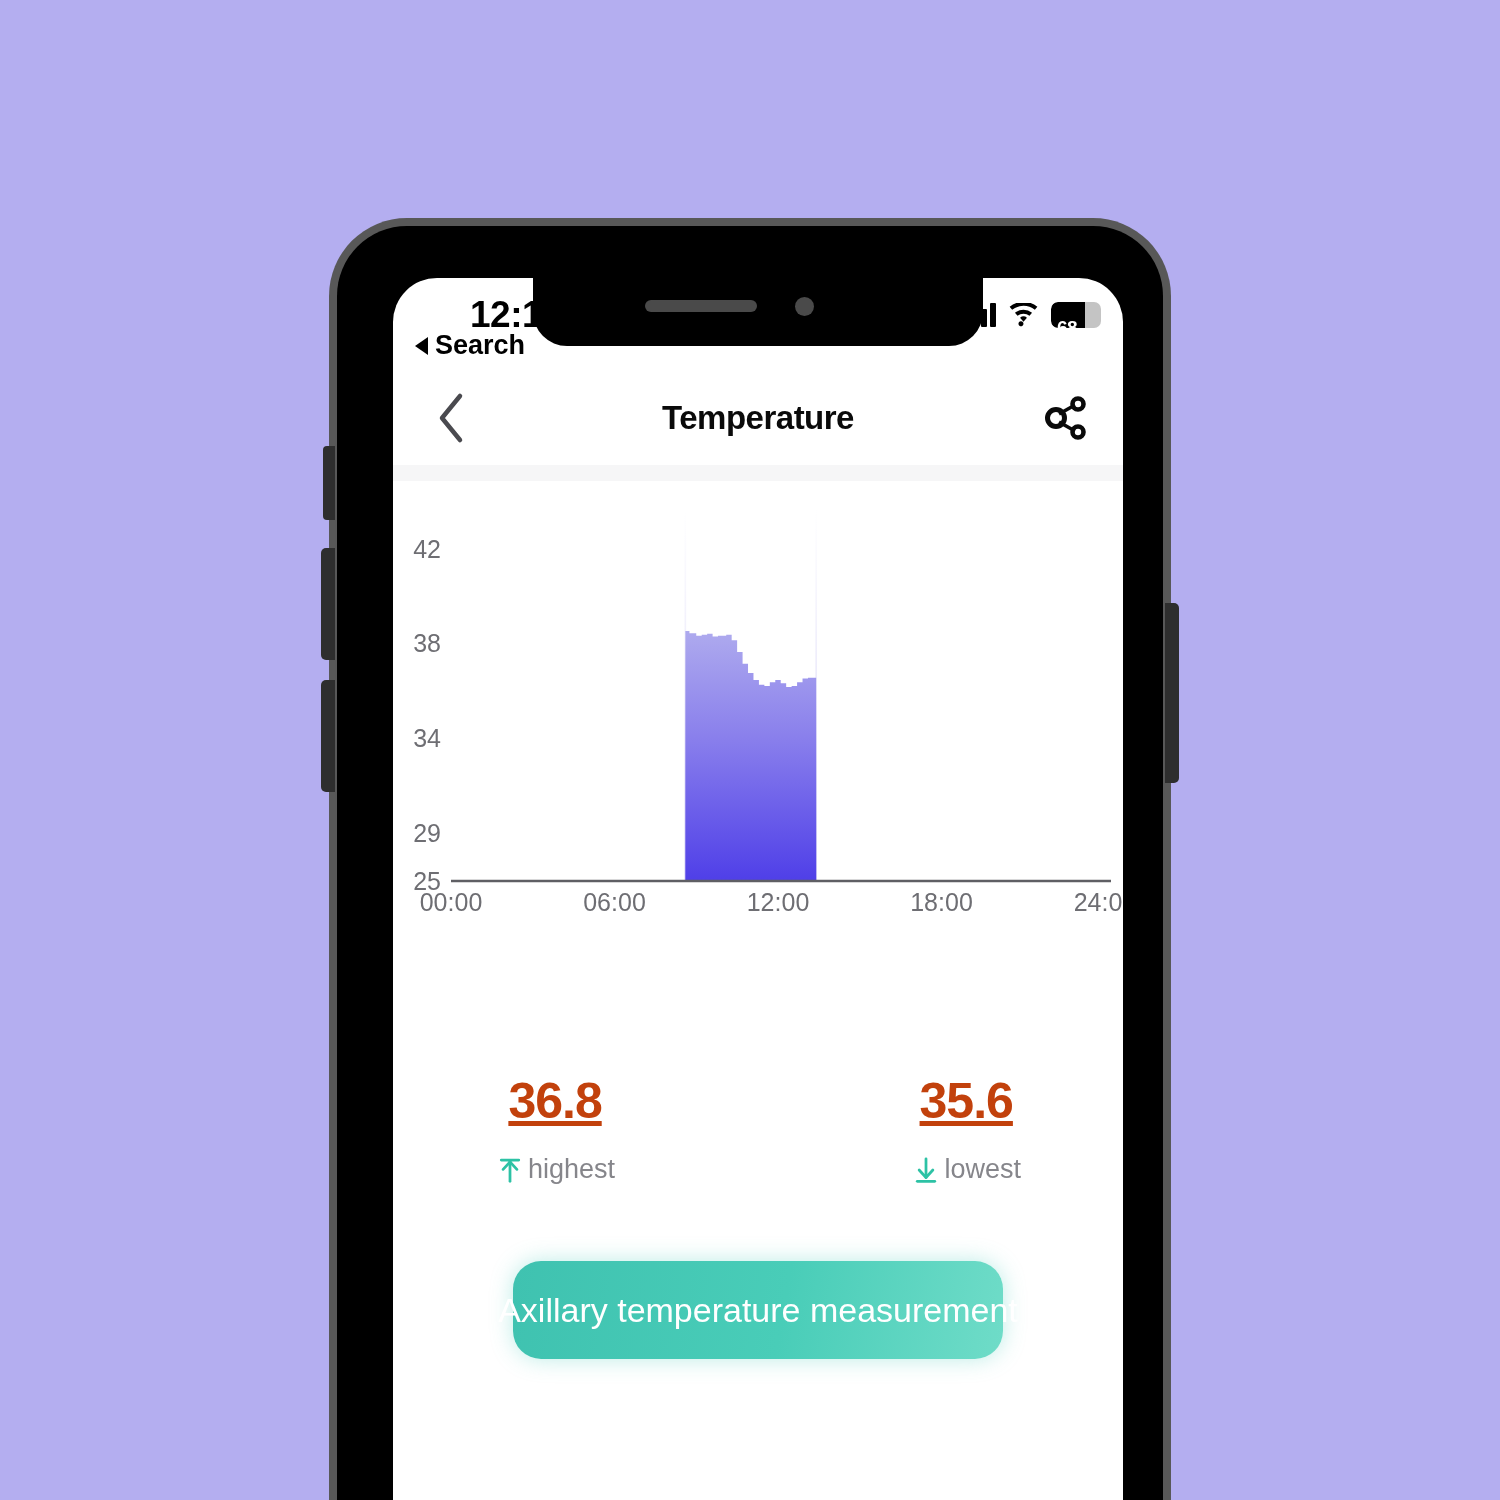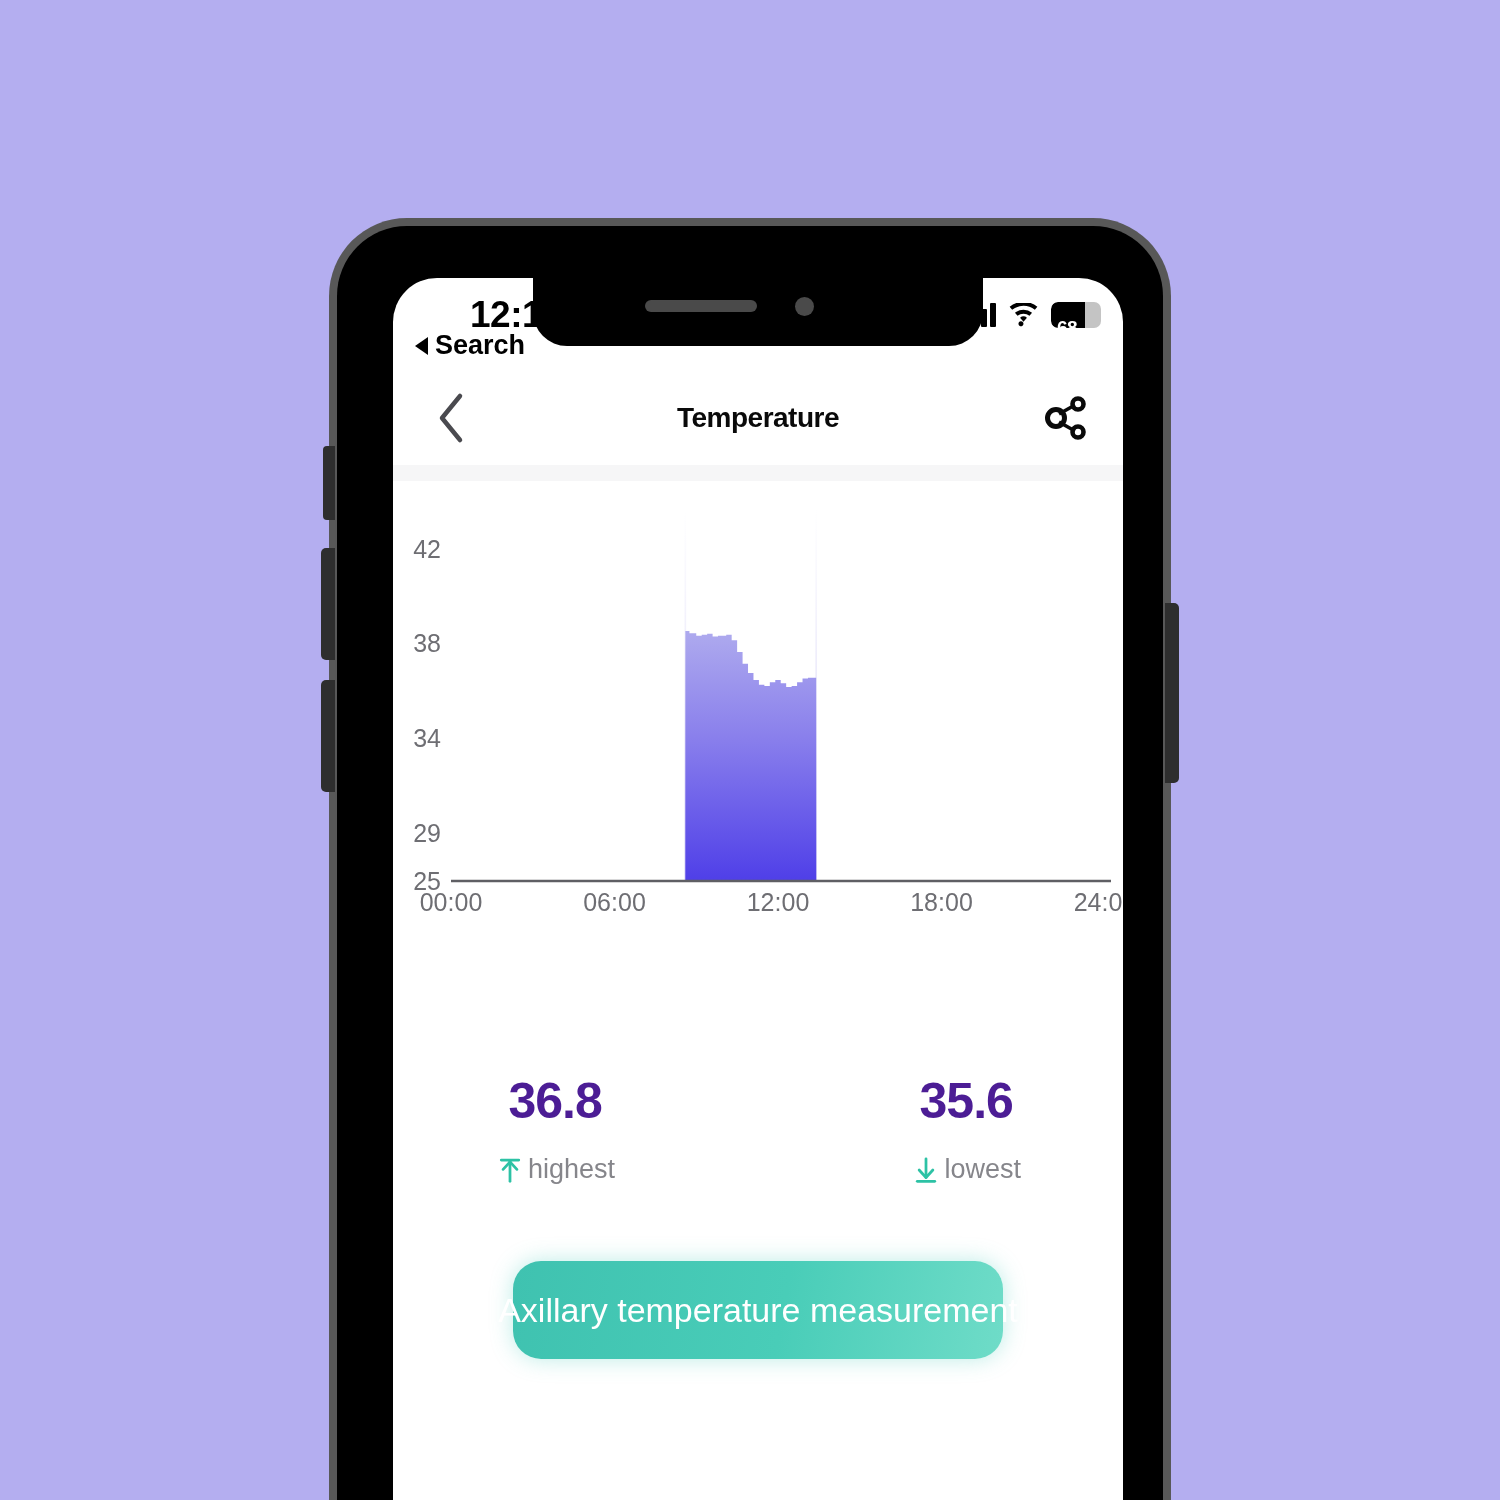--- a/index.html
+++ b/index.html
@@ -103,21 +103,21 @@
   }
 
   
   #nav-bar {
     position: relative; height: 95px;
     display: flex; align-items: center; justify-content: space-between;
     padding: 0 30px;
   }
   #nav-back { width: 56px; height: 56px; display:flex; align-items:center; justify-content:center; }
   #nav-title {
-    font-size: 28px; font-weight: 700; color: #0a0a0a; letter-spacing: -0.5px;
+    font-size: 33px; font-weight: 700; color: #0a0a0a; letter-spacing: -0.5px;
     position: absolute; left: 0; right: 0; text-align: center; pointer-events: none;
   }
   #nav-share { width: 56px; height: 56px; display:flex; align-items:center; justify-content:center; z-index:2; }
 
   #nav-divider { height: 16px; background: #f6f6f7; }
 
   
   #tab-row {
     position: relative; height: 90px;
     display: flex; align-items: center;
@@ -148,21 +148,21 @@
   
   #stats { position: relative; margin-top: 86px; }
   #avg-block { text-align: center; }
   #avg-value { font-size: 62px; font-weight: 700; color: #0a0a0a; letter-spacing: -1px; }
   #avg-label { font-size: 27px; color: #86868b; margin-top: 8px; }
   #hl-row {
     display: flex; justify-content: space-between;
     padding: 40px 102px 0 102px;
   }
   .hl-col { text-align: center; }
-  .hl-value { font-size: 50px; font-weight: 700; color: #4c1d95; letter-spacing: -1px; }
+  .hl-value { font-size: 50px; font-weight: 700; color: #c2410c; letter-spacing: -1px; text-decoration: underline; }
   .hl-label {
     margin-top: 24px; font-size: 27px; color: #86868b;
     display: flex; align-items: center; justify-content: center; gap: 3px;
   }
 
   
   #cta-wrap { margin-top: 76px; display: flex; justify-content: center; }
   #cta-button {
     width: 490px; height: 98px;
     border-radius: 28px;

